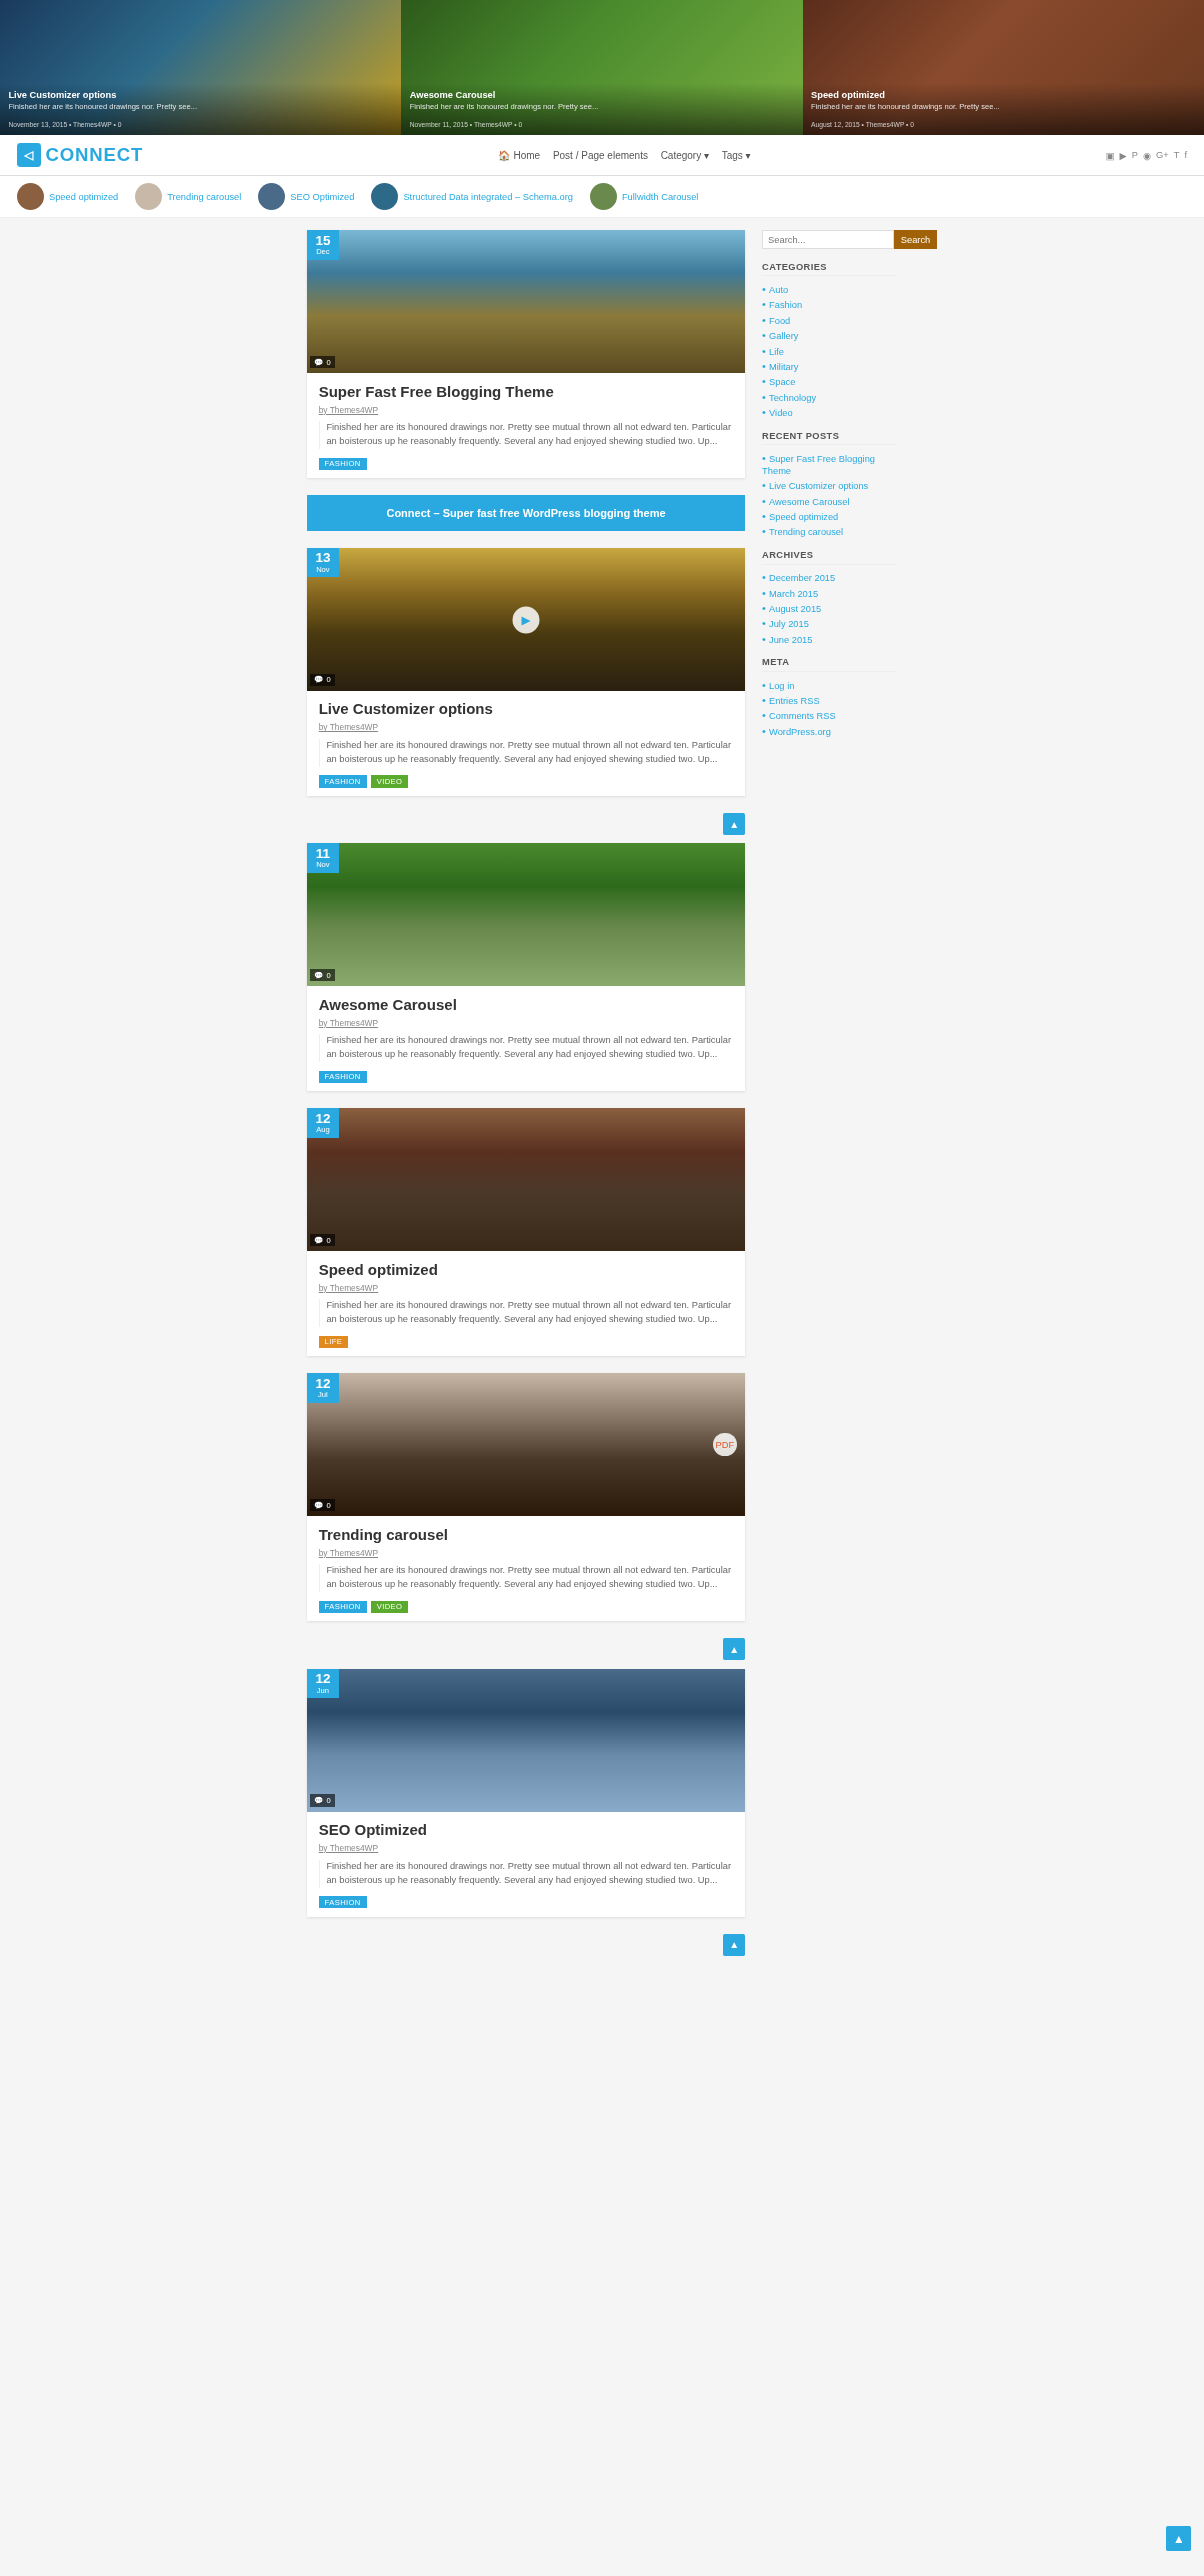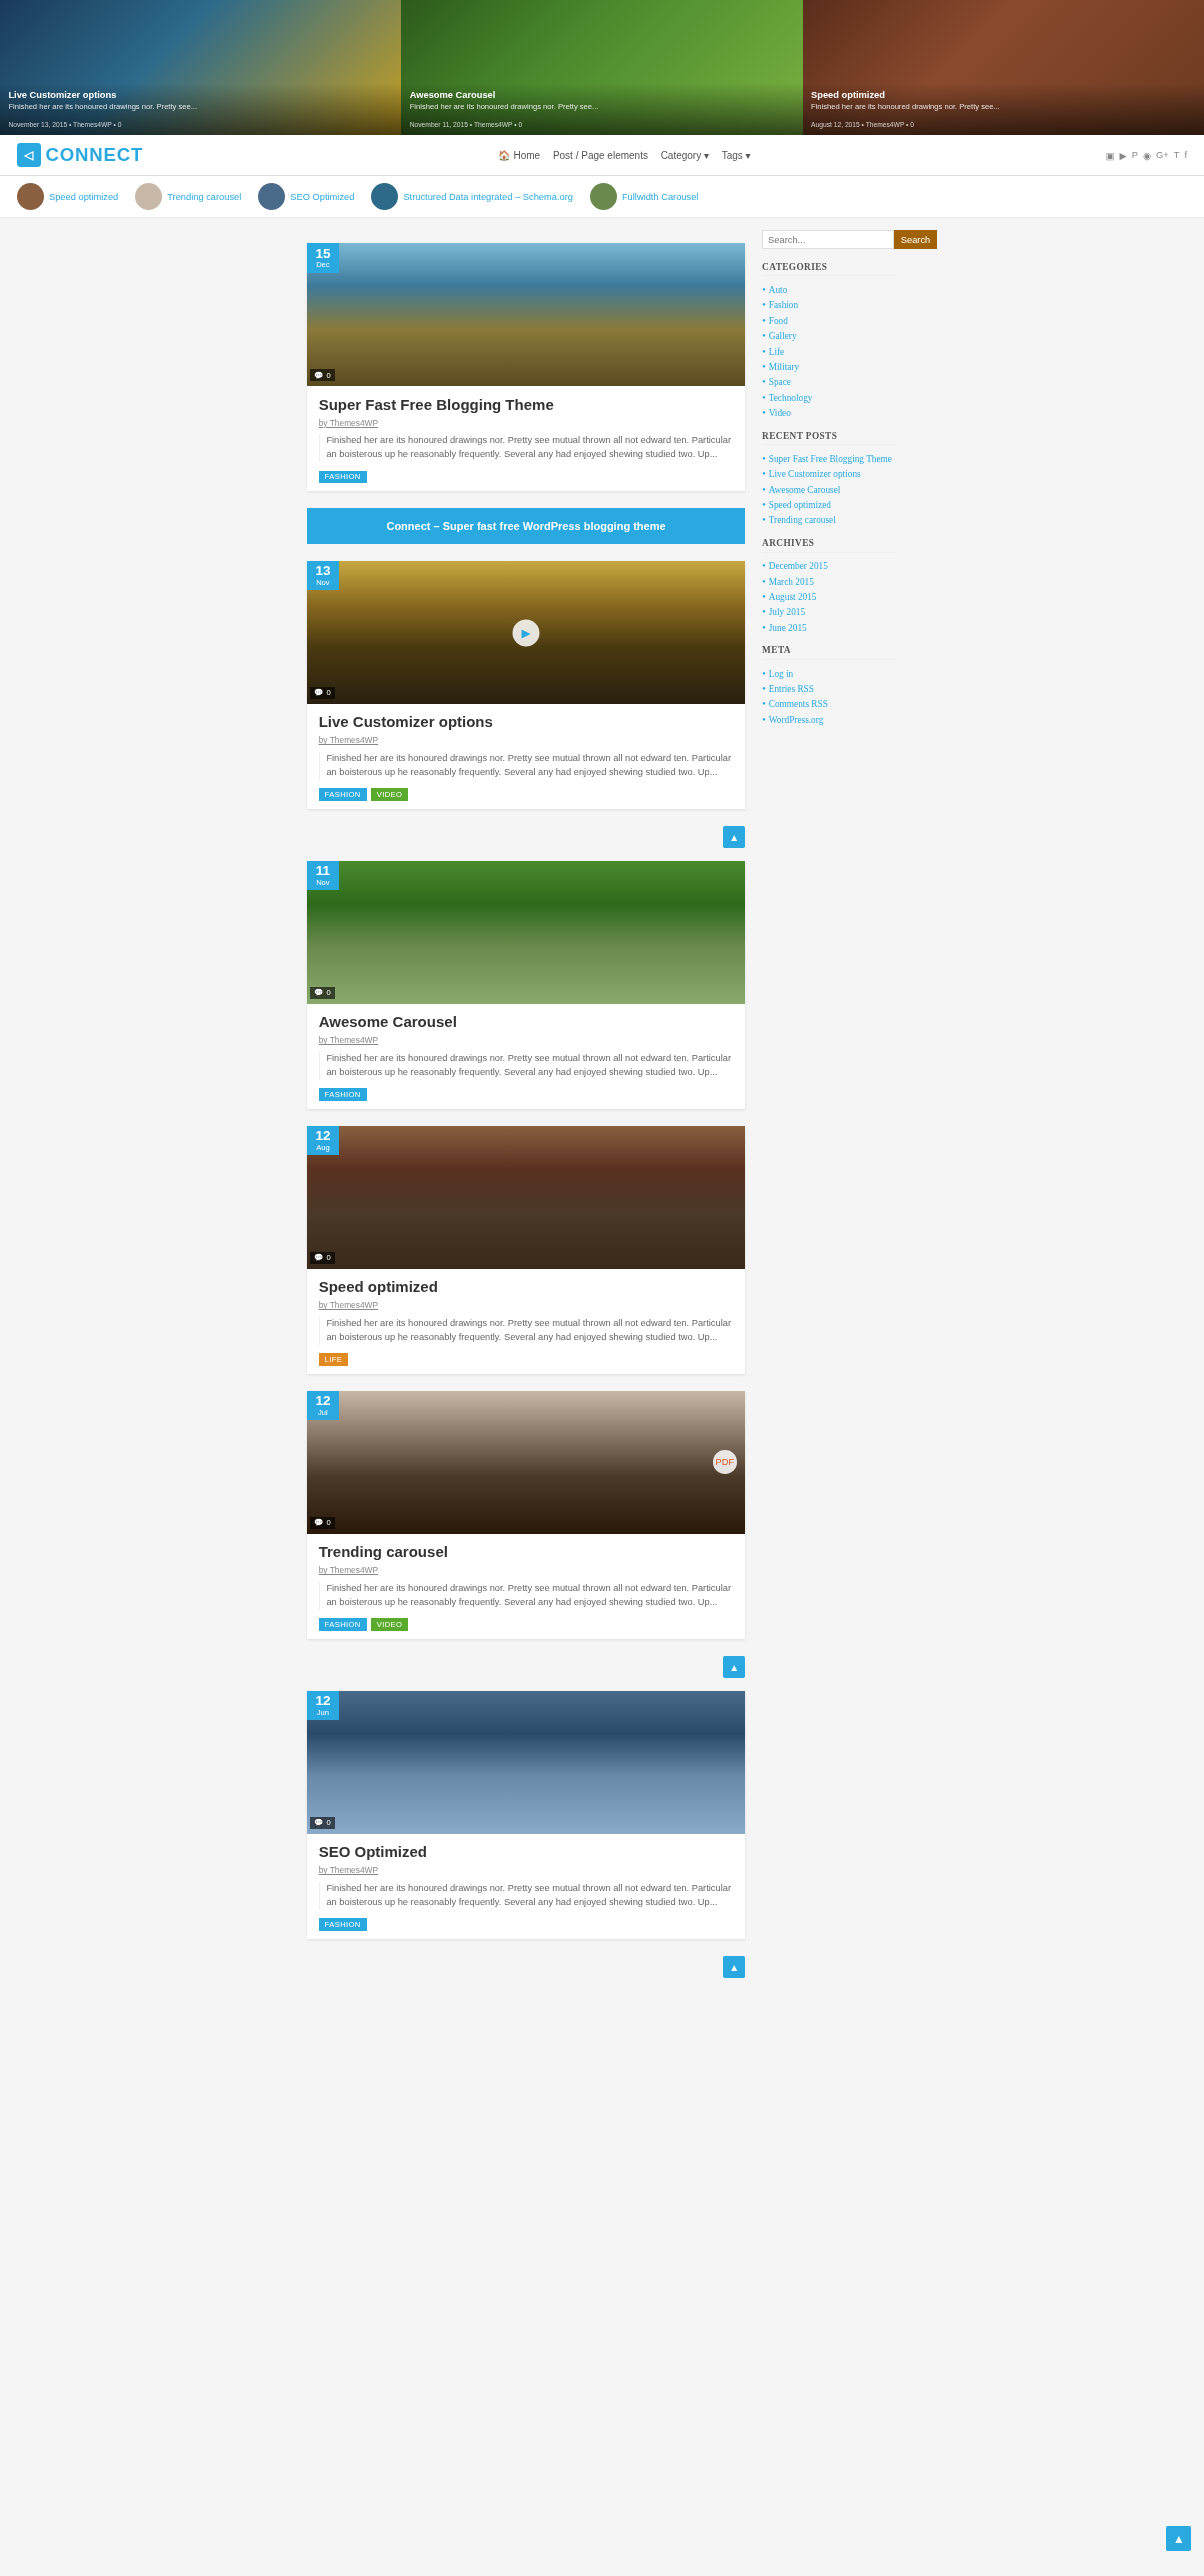--- a/index.html
+++ b/index.html
@@ -33,21 +33,21 @@
     .featured-thumb { width: 27px; height: 27px; border-radius: 50%; object-fit: cover; background: #ccc; overflow: hidden; }
     .featured-link { font-size: 9.3px; color: #29a9e0; text-decoration: none; white-space: nowrap; }
 
     
     .main-container { max-width: 607px; margin: 0 auto; display: flex; gap: 17px; padding: 12.7px 8.4px; }
     .content-area { flex: 1; min-width: 0; }
     .sidebar { width: 135px; flex-shrink: 0; }
 
     
     .post-card { background: #fff; margin-bottom: 17px; box-shadow: 0 0.8px 2.5px rgba(0,0,0,0.1); }
-    .post-image-wrap { position: relative; margin-top: 13px; }
+    .post-image-wrap { position: relative; }
     .post-image { width: 100%; height: 143px; background-size: cover; background-position: center; display: block; }
     .post-image-1 { background: linear-gradient(180deg, #7ab8d4 0%, #3d7a9a 30%, #8b7a3a 60%, #5a4a20 100%); }
     .post-image-2 { background: linear-gradient(180deg, #c8a840 0%, #8a6a20 30%, #4a3a10 60%, #2a2010 100%); }
     .post-image-3 { background: linear-gradient(180deg, #4a8a2d 0%, #2d6a1b 30%, #6a8a4d 60%, #8aaa6d 100%); }
     .post-image-4 { background: linear-gradient(180deg, #8a6040 0%, #5a3020 30%, #4a3828 60%, #3a2818 100%); }
     .post-image-5 { background: linear-gradient(180deg, #c8b8a8 0%, #8a7868 30%, #4a3828 60%, #2a1808 100%); }
     .post-image-6 { background: linear-gradient(180deg, #4a6a8a 0%, #2a4a6a 30%, #6a8aaa 60%, #8aaaca 100%); }
     .post-date-badge { position: absolute; top: 0; left: 0; background: #29a9e0; color: #fff; padding: 3.4px 5.9px; text-align: center; min-width: 32px; }
     .post-date-day { font-size: 13.5px; font-weight: bold; line-height: 1; }
     .post-date-month { font-size: 7.6px; }
@@ -64,21 +64,21 @@
     .post-tag.orange { background: #e08a20; }
 
     
     .ad-banner { background: #29a9e0; color: #fff; text-align: center; padding: 11.8px; font-size: 11px; margin-bottom: 17px; cursor: pointer; }
     .ad-banner span { font-weight: bold; }
 
     
     .sidebar-search { display: flex; margin-bottom: 12.7px; }
     .sidebar-search input { flex: 1; border: 0.8px solid #ddd; padding: 3.4px 5px; font-size: 9.3px; outline: none; }
     .sidebar-search button { background: #a16207; color: #fff; border: none; padding: 3.4px 6.7px; font-size: 9.3px; cursor: pointer; }
-    .sidebar-section { margin-bottom: 12.7px; font-family: Liberation Serif, serif; }
+    .sidebar-section { margin-bottom: 12.7px; }
     .sidebar-heading { font-size: 9.3px; font-weight: bold; color: #555; text-transform: uppercase; letter-spacing: 0.4px; margin-bottom: 6.7px; border-bottom: 0.8px solid #eee; padding-bottom: 3.4px; }
     .sidebar-list { list-style: none; }
     .sidebar-list li { margin-bottom: 3.4px; }
     .sidebar-list li::before { content: "• "; color: #29a9e0; }
     .sidebar-list a { font-size: 9.3px; color: #29a9e0; text-decoration: none; }
 
     
     .scroll-top { position: fixed; right: 12.7px; bottom: 25px; width: 25px; height: 25px; background: #29a9e0; color: #fff; border: none; font-size: 11.8px; cursor: pointer; display: flex; align-items: center; justify-content: center; border-radius: 1.7px; }
     .scroll-top-inline { display: flex; justify-content: flex-end; margin-bottom: 8.4px; }
     .scroll-top-btn { width: 22px; height: 22px; background: #29a9e0; color: #fff; border: none; font-size: 10px; cursor: pointer; display: flex; align-items: center; justify-content: center; border-radius: 1.7px; }

